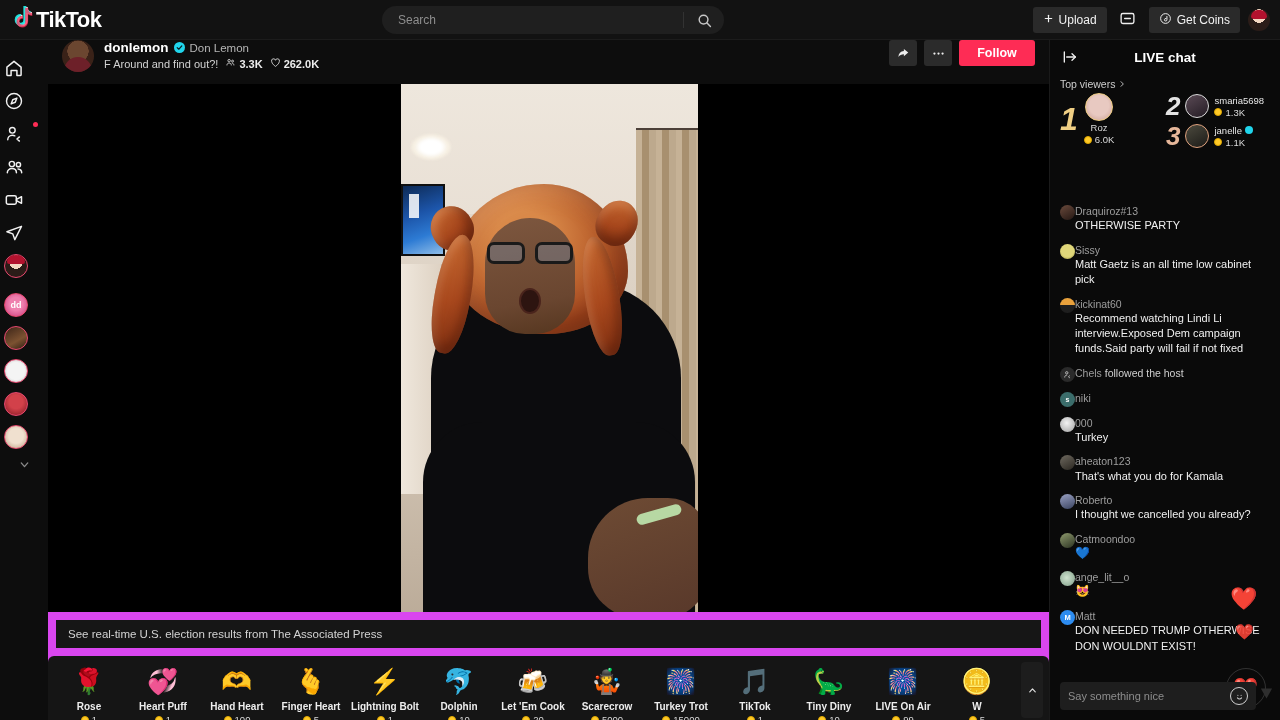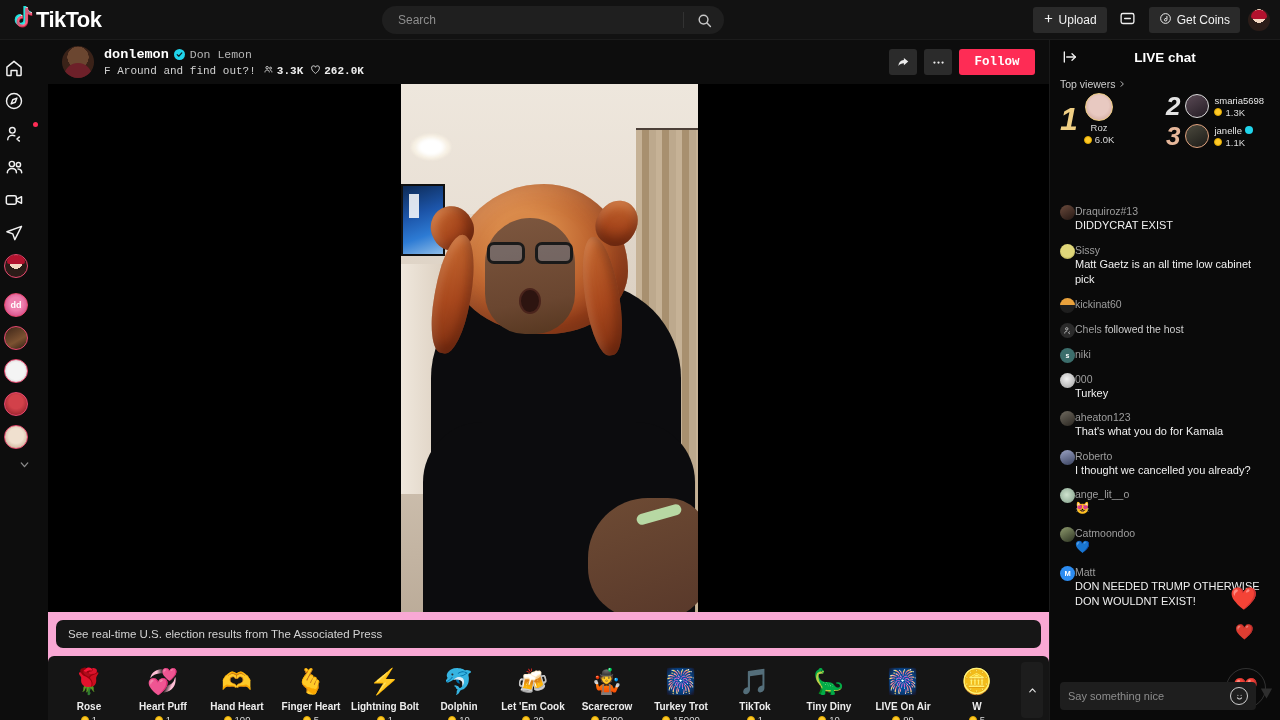--- a/index.html
+++ b/index.html
@@ -2,21 +2,21 @@
 <html><head>
 <meta charset="utf-8">
 <style>
   * { margin:0; padding:0; box-sizing:border-box; }
   html,body{
     width:1280px; height:720px; overflow:hidden;
     background:#000; color:#fff;
     font-family:"Liberation Sans", sans-serif;
     -webkit-font-smoothing:antialiased;
   }
-  .app{ position:relative; width:1063px; height:720px; background:#f9a8d4; }
+  .app{ position:relative; width:1063px; height:720px; background:#d946ef; }
 
   
   .topbar{
     position:absolute; top:0; left:0; width:1280px; height:40px;
     background:#121212; display:flex; align-items:center;
     border-bottom:1px solid #1c1c1c; z-index:40;
   }
   .logo{ display:flex; align-items:center; margin-left:12px; width:160px; }
   .logo-note{ font-size:23px; line-height:1; position:relative; top:-1px; }
   .logo-text{ font-size:22px; font-weight:bold; letter-spacing:-0.6px; margin-left:2px; }
@@ -65,21 +65,21 @@
   .rail-sep{ height:6px; }
   .rail-av{
     width:24px; height:24px; border-radius:50%; cursor:pointer; position:relative;
     border:1.5px solid #e8486f; overflow:hidden;
   }
   .rail-chev{ width:40px; height:20px; display:flex; align-items:center; justify-content:center; cursor:pointer; color:#8a8a8a; }
 
   
   .live-head{
     position:absolute; left:48px; top:40px; width:1001px; height:44px;
-    background:#0d0d0d; display:flex; align-items:center; padding:0 14px;font-family:Liberation Mono, monospace;
+    background:#0d0d0d; display:flex; align-items:flex-start; padding:0 14px;
   }
   .host-av{
     width:32px; height:32px; border-radius:50%; flex:none; overflow:hidden;
     background:radial-gradient(circle at 50% 35%, #6b4630 0 40%, #3a2218 41% 100%);
     position:relative;
   }
   .host-av::after{
     content:""; position:absolute; left:2px; bottom:0; width:28px; height:15px;
     border-radius:14px 14px 0 0; background:#6d2029;
   }
@@ -178,21 +178,21 @@
   }
   .v-hand{
     position:absolute; right:-10px; bottom:-6px; width:120px; height:120px; border-radius:60px 40px 44px 50px;
     background:linear-gradient(160deg,#6e4b34 0%,#58382a 100%);
   }
   .v-pen{ position:absolute; right:16px; bottom:92px; width:46px; height:11px; border-radius:6px; background:#b7d8a3; transform:rotate(-16deg);}
 
   
   .notice{
     position:absolute; left:56px; top:620px; width:985px; height:28px;
-    background:#161616; border-radius:7px; display:flex; align-items:center;
+    background:#161616; border-radius:0; display:flex; align-items:center;
     padding-left:12px; font-size:11.5px; color:#d3d3d3; cursor:pointer;
   }
 
   
   .giftbar{
     position:absolute; left:48px; top:656px; width:1001px; height:64px;
     background:#151515; border-radius:6px 6px 0 0; display:flex; align-items:flex-start;
     padding:6px 4px 0 4px; overflow:hidden;
   }
   .gift{
@@ -667,36 +667,37 @@
         </div>
       </div>
     </div>
 
     <div class="msgs">
 
       <div class="msg">
         <span class="m-av" style="background:linear-gradient(150deg,#6a4a3c,#241713)"></span>
         <div class="m-body">
           <div class="m-name">Draquiroz#13</div>
-          <div class="m-text">DIDDYCRAT EXIST</div>
+          <div class="m-text">OTHERWISE PARTY</div>
         </div>
       </div>
 
       <div class="msg">
         <span class="m-av" style="background:radial-gradient(circle at 50% 45%,#e0d77a 0 55%,#8a8130 100%)"></span>
         <div class="m-body">
           <div class="m-name">Sissy</div>
           <div class="m-text">Matt Gaetz is an all time low cabinet pick</div>
         </div>
       </div>
 
       <div class="msg">
         <span class="m-av" style="background:linear-gradient(180deg,#e8a13c 0 45%,#1e1e1e 46% 100%)"></span>
         <div class="m-body">
           <div class="m-name">kickinat60</div>
+          <div class="m-text">Recommend watching Lindi Li interview.Exposed Dem campaign funds.Said party will fail if not fixed</div>
         </div>
       </div>
 
 
       <div class="msg">
         <span class="m-av" style="background:#2a2a2a;display:flex;align-items:center;justify-content:center">
           <svg width="9" height="9" viewBox="0 0 24 24" fill="none" stroke="#cfcfcf" stroke-width="2.2">
               <circle cx="10" cy="7.5" r="3.2"></circle>
               <path d="M4.5 19c0-3.2 2.5-5.4 5.5-5.4" stroke-linecap="round"></path>
               <path d="M17.5 15.5 14.5 18l3 2.5" stroke-linecap="round" stroke-linejoin="round"></path>
@@ -735,32 +736,32 @@
 
       <div class="msg">
         <span class="m-av" style="background:linear-gradient(160deg,#9aa2c4,#3a4360)"></span>
         <div class="m-body">
           <div class="m-name">Roberto</div>
           <div class="m-text">I thought we cancelled you already?</div>
         </div>
       </div>
 
       <div class="msg">
+        <span class="m-av" style="background:linear-gradient(150deg,#8f9b6e,#2c3322)"></span>
+        <div class="m-body">
+          <div class="m-name">Catmoondoo</div>
+          <div class="m-text m-emoji">💙</div>
+        </div>
+      </div>
+
+      <div class="msg">
         <span class="m-av" style="background:radial-gradient(circle at 45% 45%,#cfe3cf,#7e9c86)"></span>
         <div class="m-body">
           <div class="m-name">ange_lit__o</div>
           <div class="m-text m-emoji">😻</div>
-        </div>
-      </div>
-
-      <div class="msg">
-        <span class="m-av" style="background:linear-gradient(150deg,#8f9b6e,#2c3322)"></span>
-        <div class="m-body">
-          <div class="m-name">Catmoondoo</div>
-          <div class="m-text m-emoji">💙</div>
         </div>
       </div>
 
       <div class="msg">
         <span class="m-av" style="background:#2d8cf0;display:flex;align-items:center;justify-content:center;font-size:7.5px;font-weight:bold;color:#fff">M</span>
         <div class="m-body">
           <div class="m-name">Matt</div>
           <div class="m-text">DON NEEDED TRUMP OTHERWISE DON WOULDNT EXIST!</div>
         </div>
       </div>

